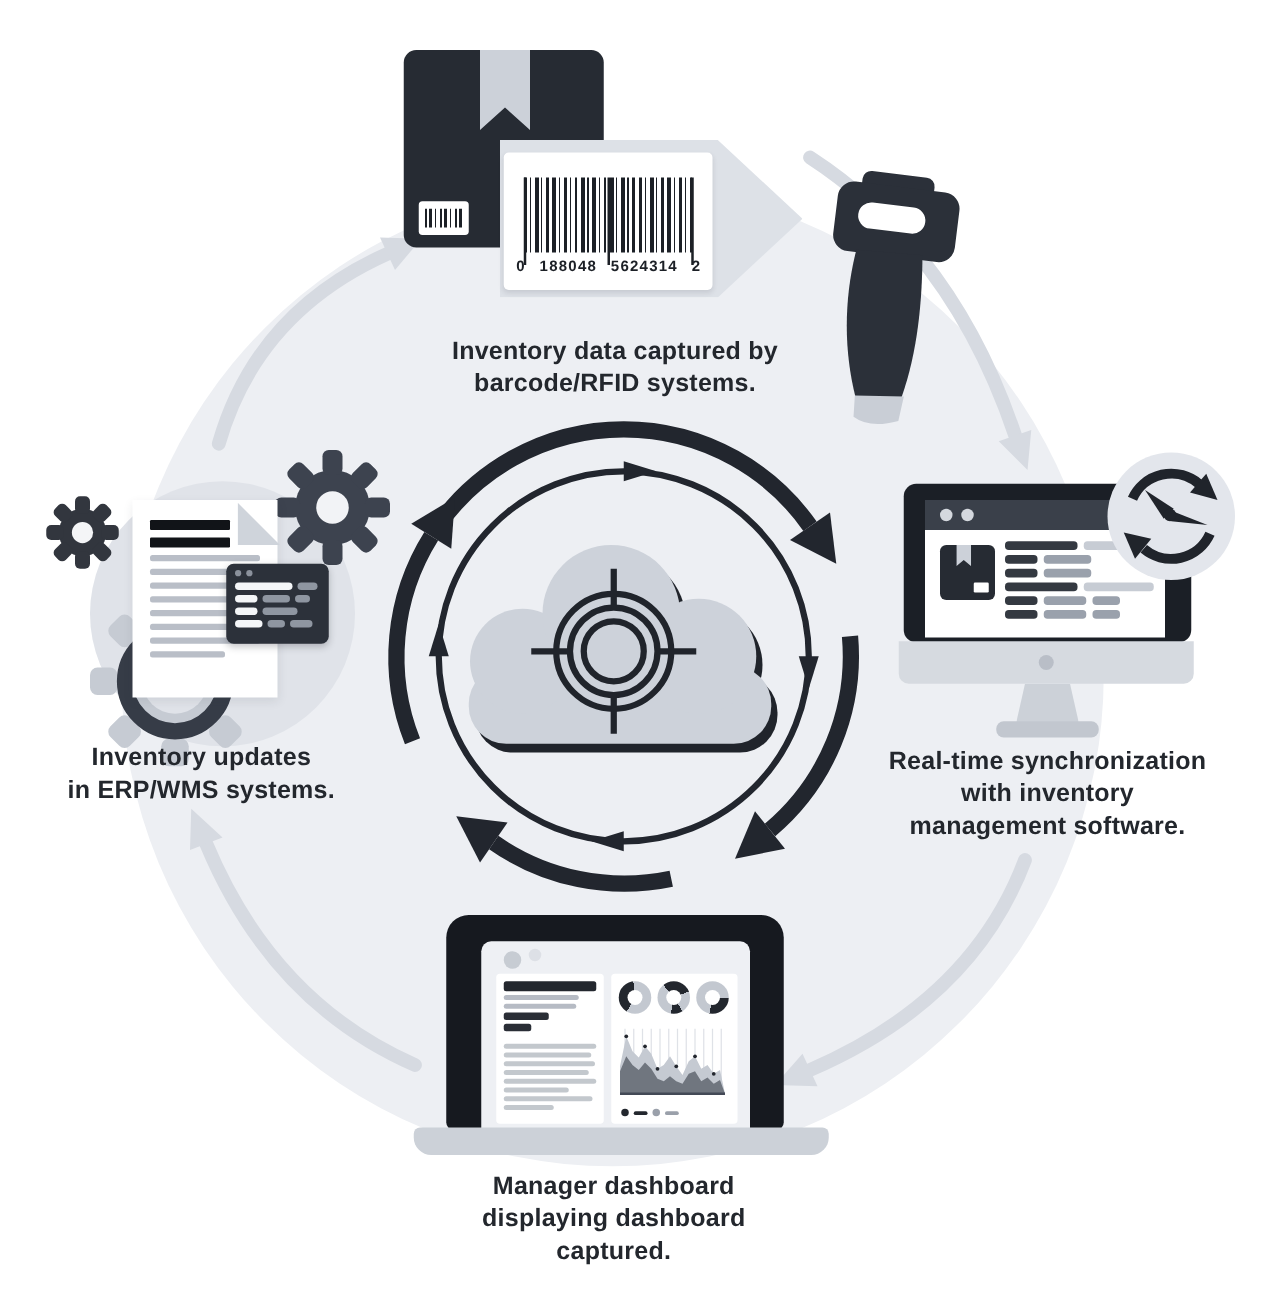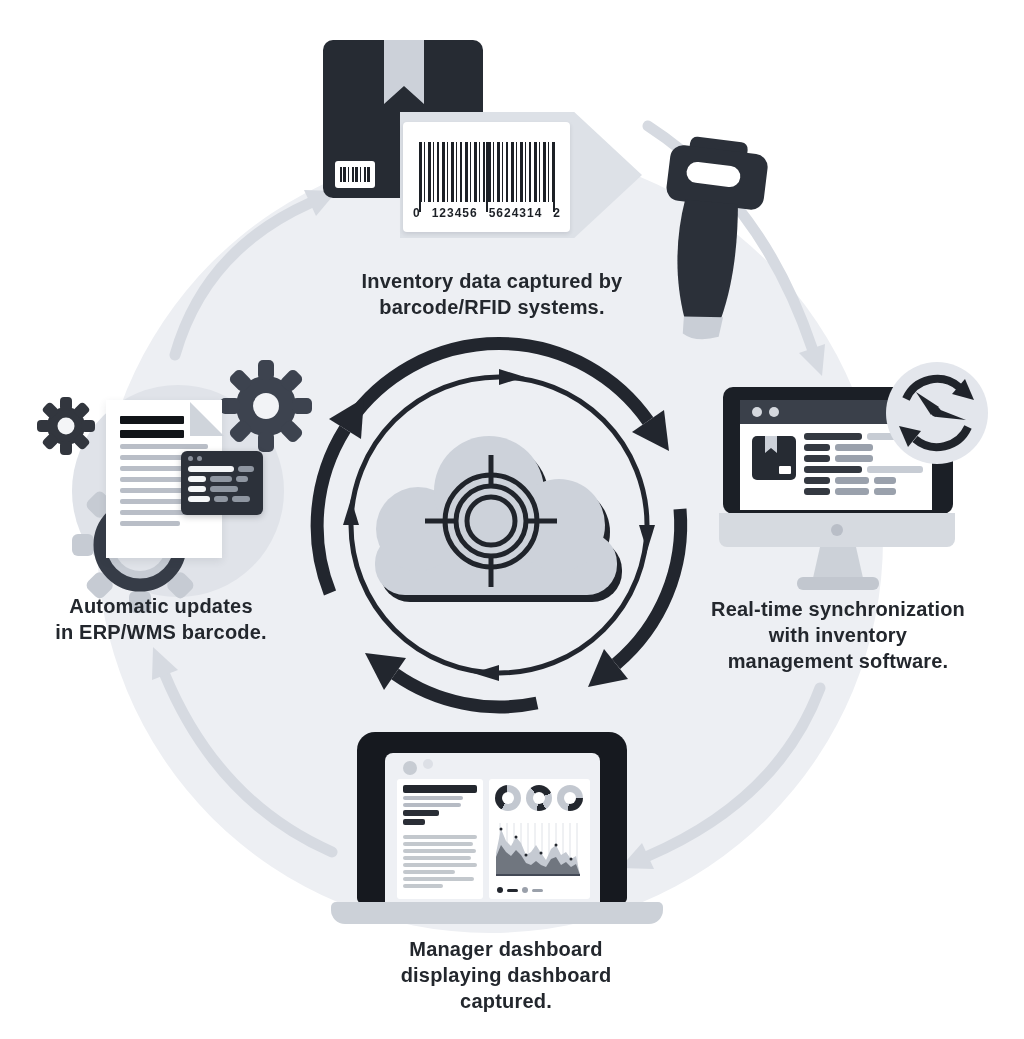--- a/index.html
+++ b/index.html
@@ -156,21 +156,21 @@
 
   <div class="abs tag-wrap">
     <div class="tag-bg"></div>
     <div class="tag-label">
       <div class="tag-bars"></div>
       <div class="guard" style="left:16px"></div>
       <div class="guard" style="left:83px"></div>
       <div class="guard" style="left:150px"></div>
       <div class="tag-digits">
         <span>0</span>
-        <span>123456</span>
+        <span>188048</span>
         <span>5624314</span>
         <span>2</span>
       </div>
     </div>
   </div>
 
   <svg class="svgabs" style="left:645px;top:135px" width="140" height="215" viewBox="0 0 140 215">
     <g transform="rotate(7 65 100)">
       <rect x="34" y="4" width="58" height="20" rx="7" fill="#2b3039"></rect>
       <rect x="16" y="14" width="98" height="56" rx="13" fill="#2b3039"></rect>
@@ -394,22 +394,22 @@
   <div class="caption" style="left:337px;top:268px;width:310px">
     <div>Inventory data captured by</div>
     <div>barcode/RFID systems.</div>
   </div>
   <div class="caption" style="left:687px;top:596px;width:302px">
     <div>Real-time synchronization</div>
     <div>with inventory</div>
     <div>management software.</div>
   </div>
   <div class="caption" style="left:35px;top:593px;width:252px">
-    <div>Automatic updates</div>
-    <div>in ERP/WMS barcode.</div>
-  </div>
-  <div class="caption" style="left:356px;top:936px;width:300px">
+    <div>Inventory updates</div>
+    <div>in ERP/WMS systems.</div>
+  </div>
+  <div class="caption" style="left:341px;top:936px;width:300px">
     <div>Manager dashboard</div>
     <div>displaying dashboard</div>
     <div>captured.</div>
   </div>
 
 </div>
 
 </body></html>

